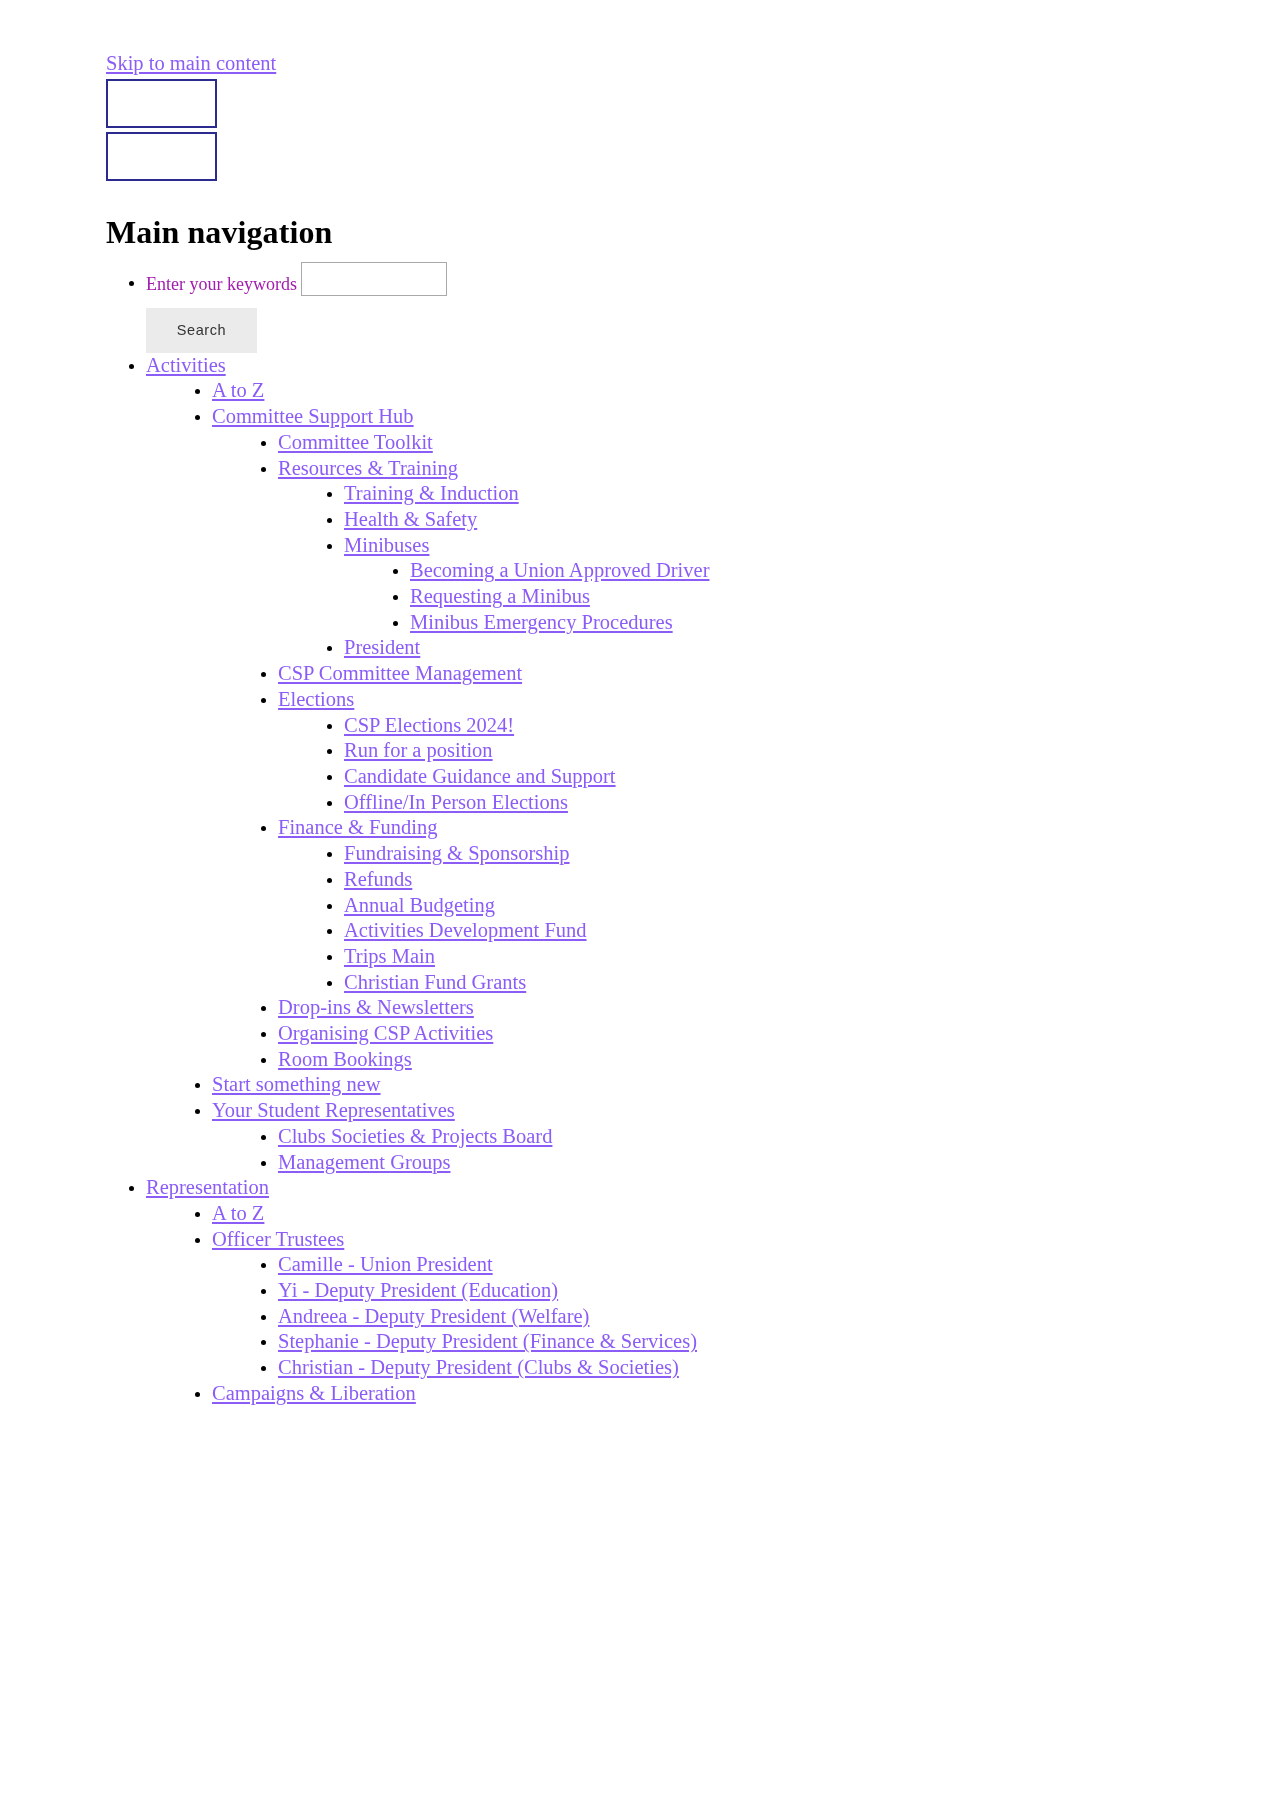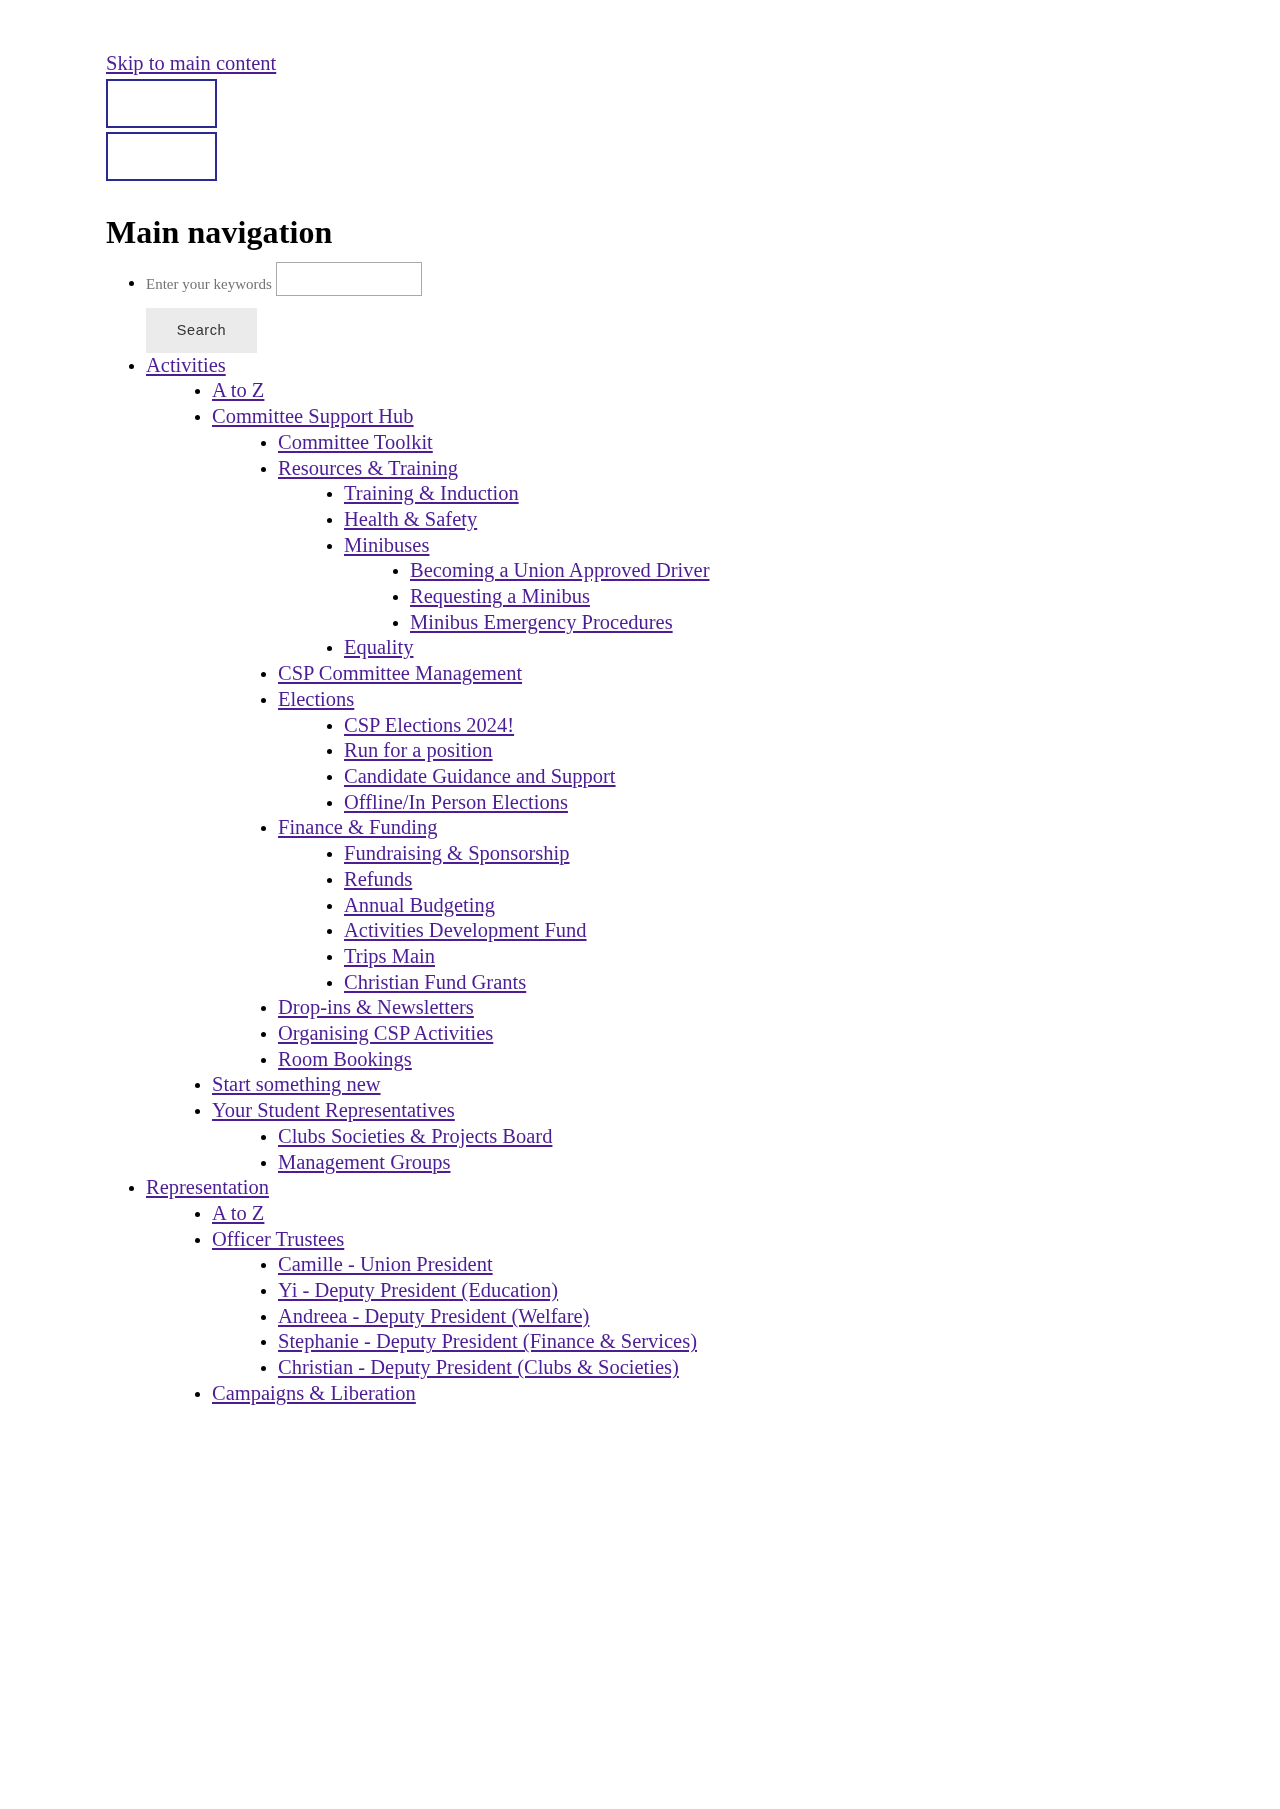--- a/index.html
+++ b/index.html
@@ -17,21 +17,21 @@
   }
 
   .page {
     padding: 52px 0 0 106px;
     width: 1174px;
     box-sizing: border-box;
   }
 
   
   a.link {
-    color: #4c1d95;
+    color: #8b5cf6;
     text-decoration: underline;
     font-family: "Liberation Serif", "DejaVu Serif", serif;
   }
 
   .skip-row {
     font-size: 20.5px;
     line-height: 1.1;
     margin: 0 0 4px 0;
   }
 
@@ -95,22 +95,22 @@
   ul.nav li::marker {
     color: #000000;
     font-size: 17px;
   }
 
   
   li.search-item {
     list-style-type: disc;
   }
   .search-label {
-    font-size: 15px;
-    color: #737373;
+    font-size: 18px;
+    color: #a21caf;
     vertical-align: middle;
   }
   .search-input {
     display: inline-block;
     width: 146px;
     height: 34px;
     border: 1px solid #a9a9a9;
     background: #ffffff;
     vertical-align: middle;
     margin-left: 4px;
@@ -171,21 +171,21 @@
           <li><a class="link" href="#">Committee Support Hub</a><ul class="nav">
               <li><a class="link" href="#">Committee Toolkit</a></li>
               <li><a class="link" href="#">Resources &amp; Training</a><ul class="nav">
                   <li><a class="link" href="#">Training &amp; Induction</a></li>
                   <li><a class="link" href="#">Health &amp; Safety</a></li>
                   <li><a class="link" href="#">Minibuses</a><ul class="nav">
                       <li><a class="link" href="#">Becoming a Union Approved Driver</a></li>
                       <li><a class="link" href="#">Requesting a Minibus</a></li>
                       <li><a class="link" href="#">Minibus Emergency Procedures</a></li>
                     </ul></li>
-                  <li><a class="link" href="#">Equality</a></li>
+                  <li><a class="link" href="#">President</a></li>
                 </ul></li>
               <li><a class="link" href="#">CSP Committee Management</a></li>
               <li><a class="link" href="#">Elections</a><ul class="nav">
                   <li><a class="link" href="#">CSP Elections 2024!</a></li>
                   <li><a class="link" href="#">Run for a position</a></li>
                   <li><a class="link" href="#">Candidate Guidance and Support</a></li>
                   <li><a class="link" href="#">Offline/In Person Elections</a></li>
                 </ul></li>
               <li><a class="link" href="#">Finance &amp; Funding</a><ul class="nav">
                   <li><a class="link" href="#">Fundraising &amp; Sponsorship</a></li>

